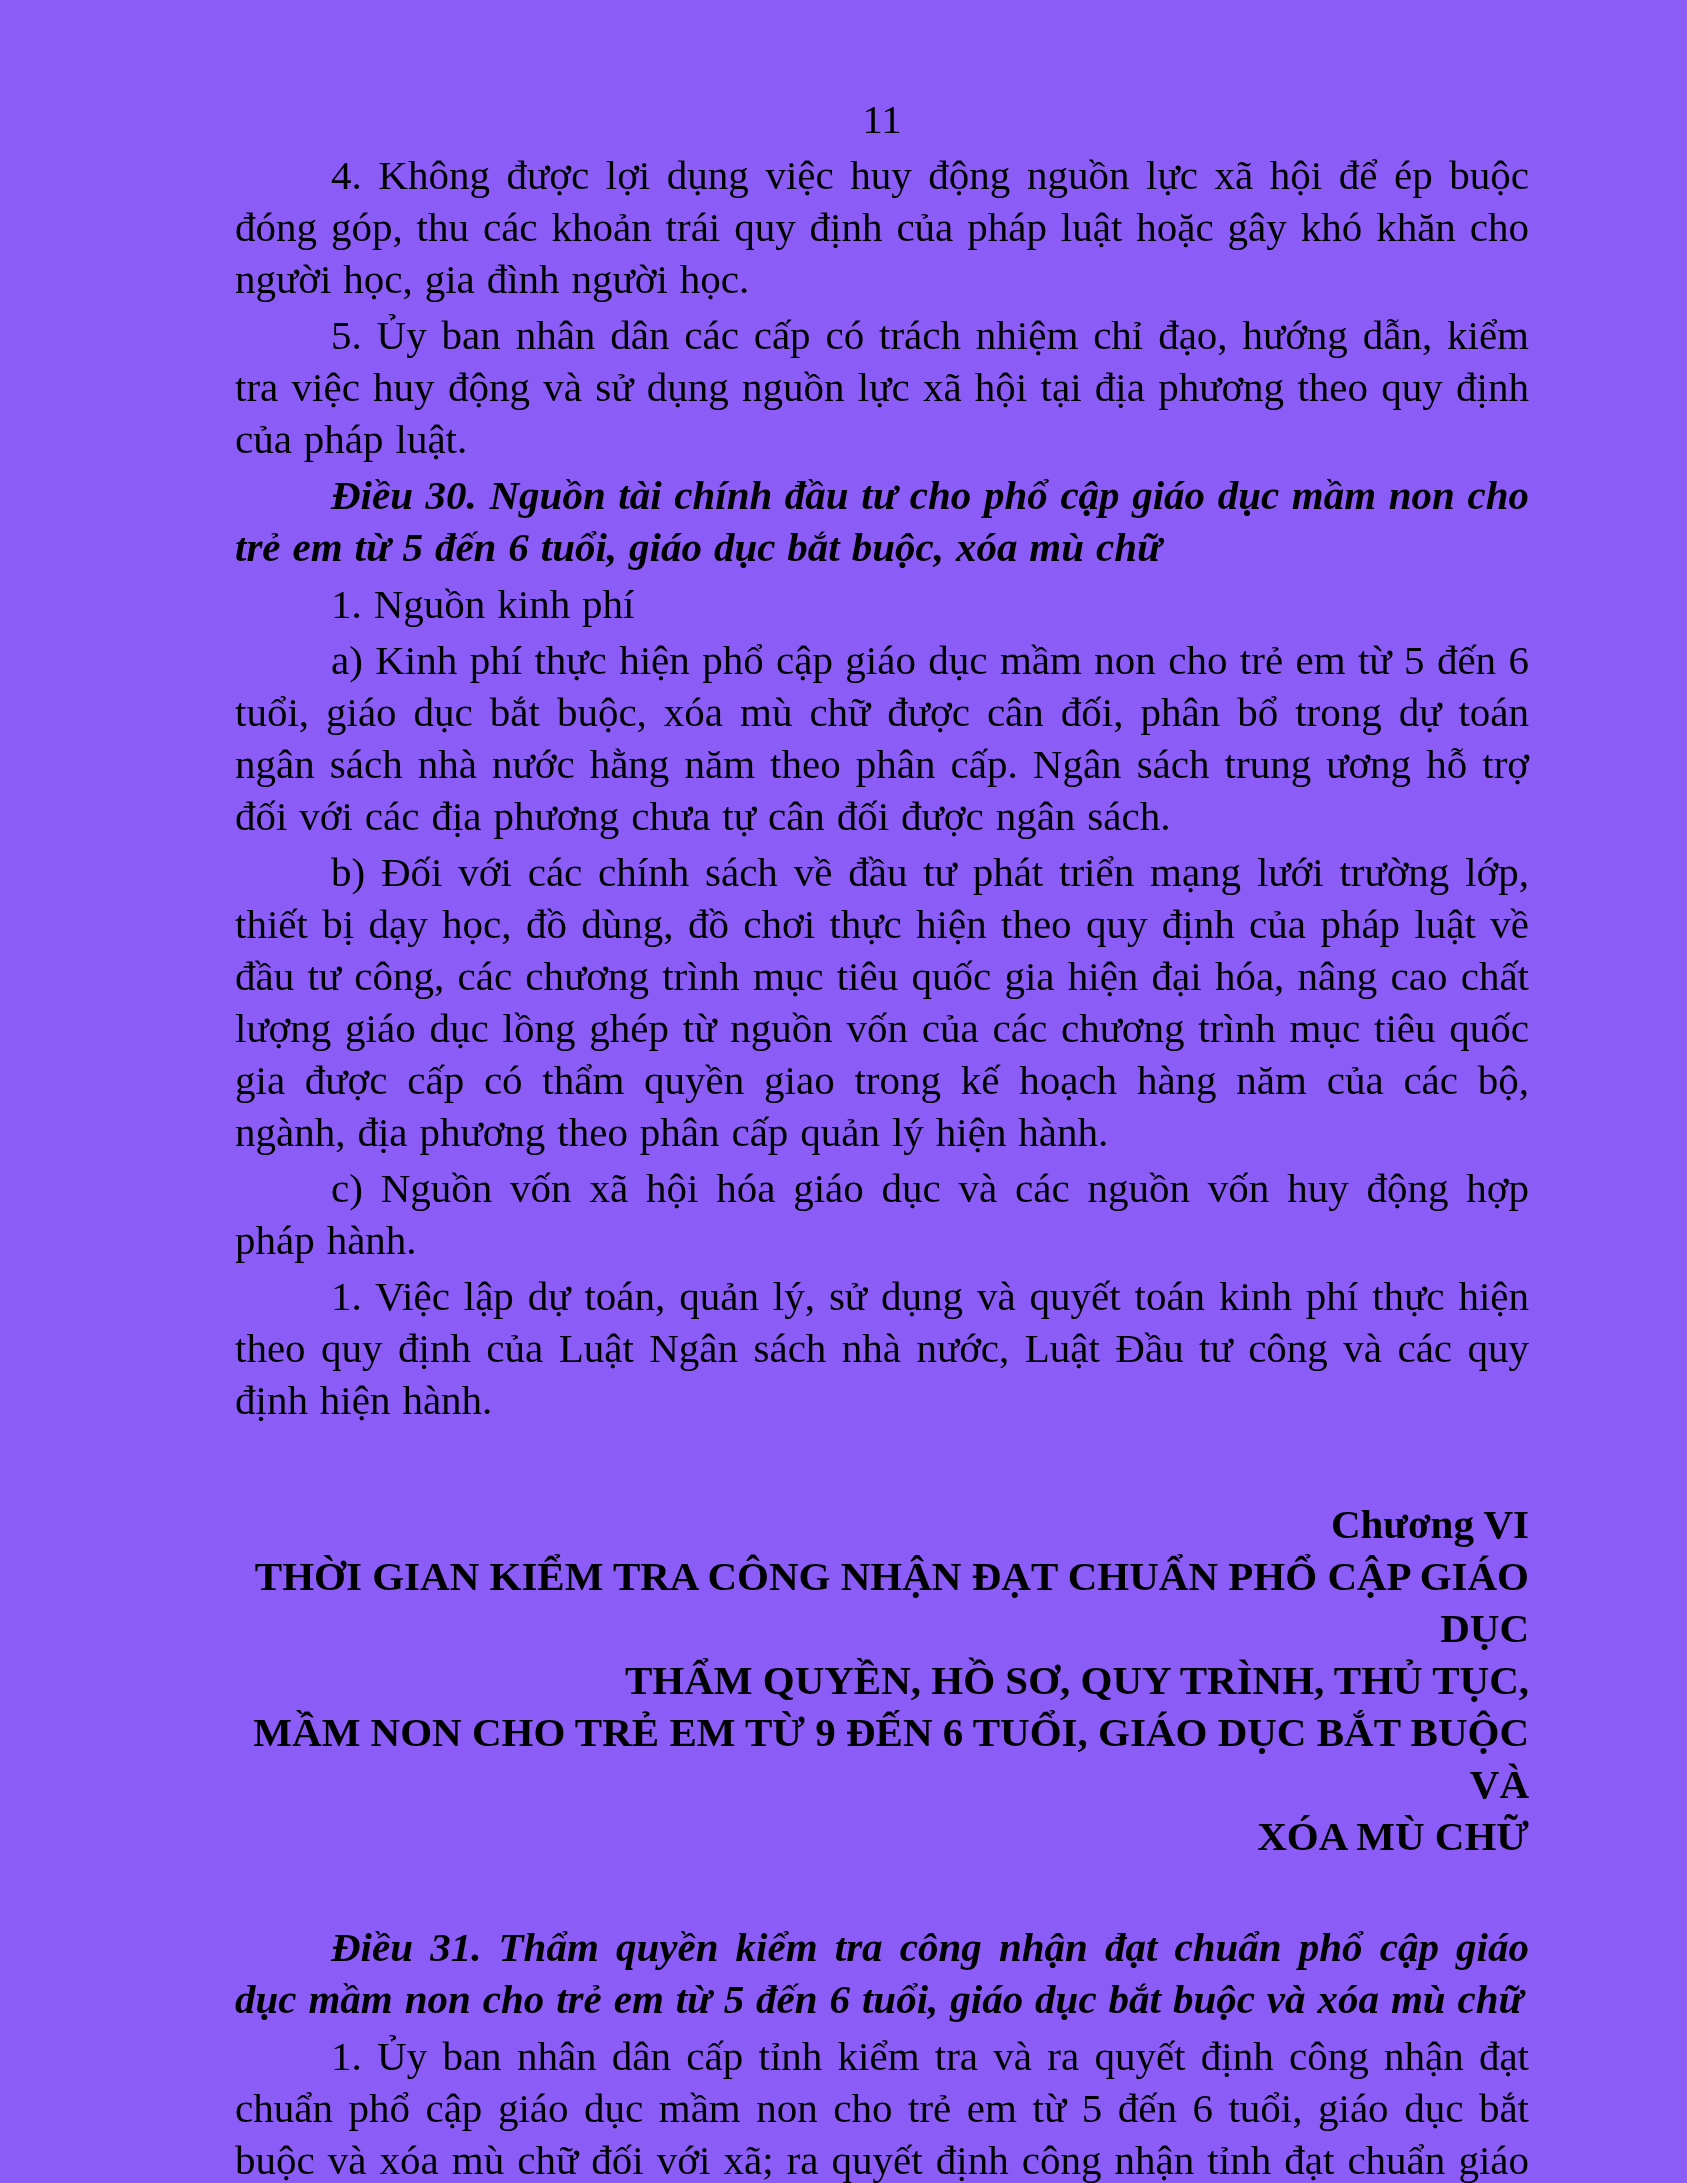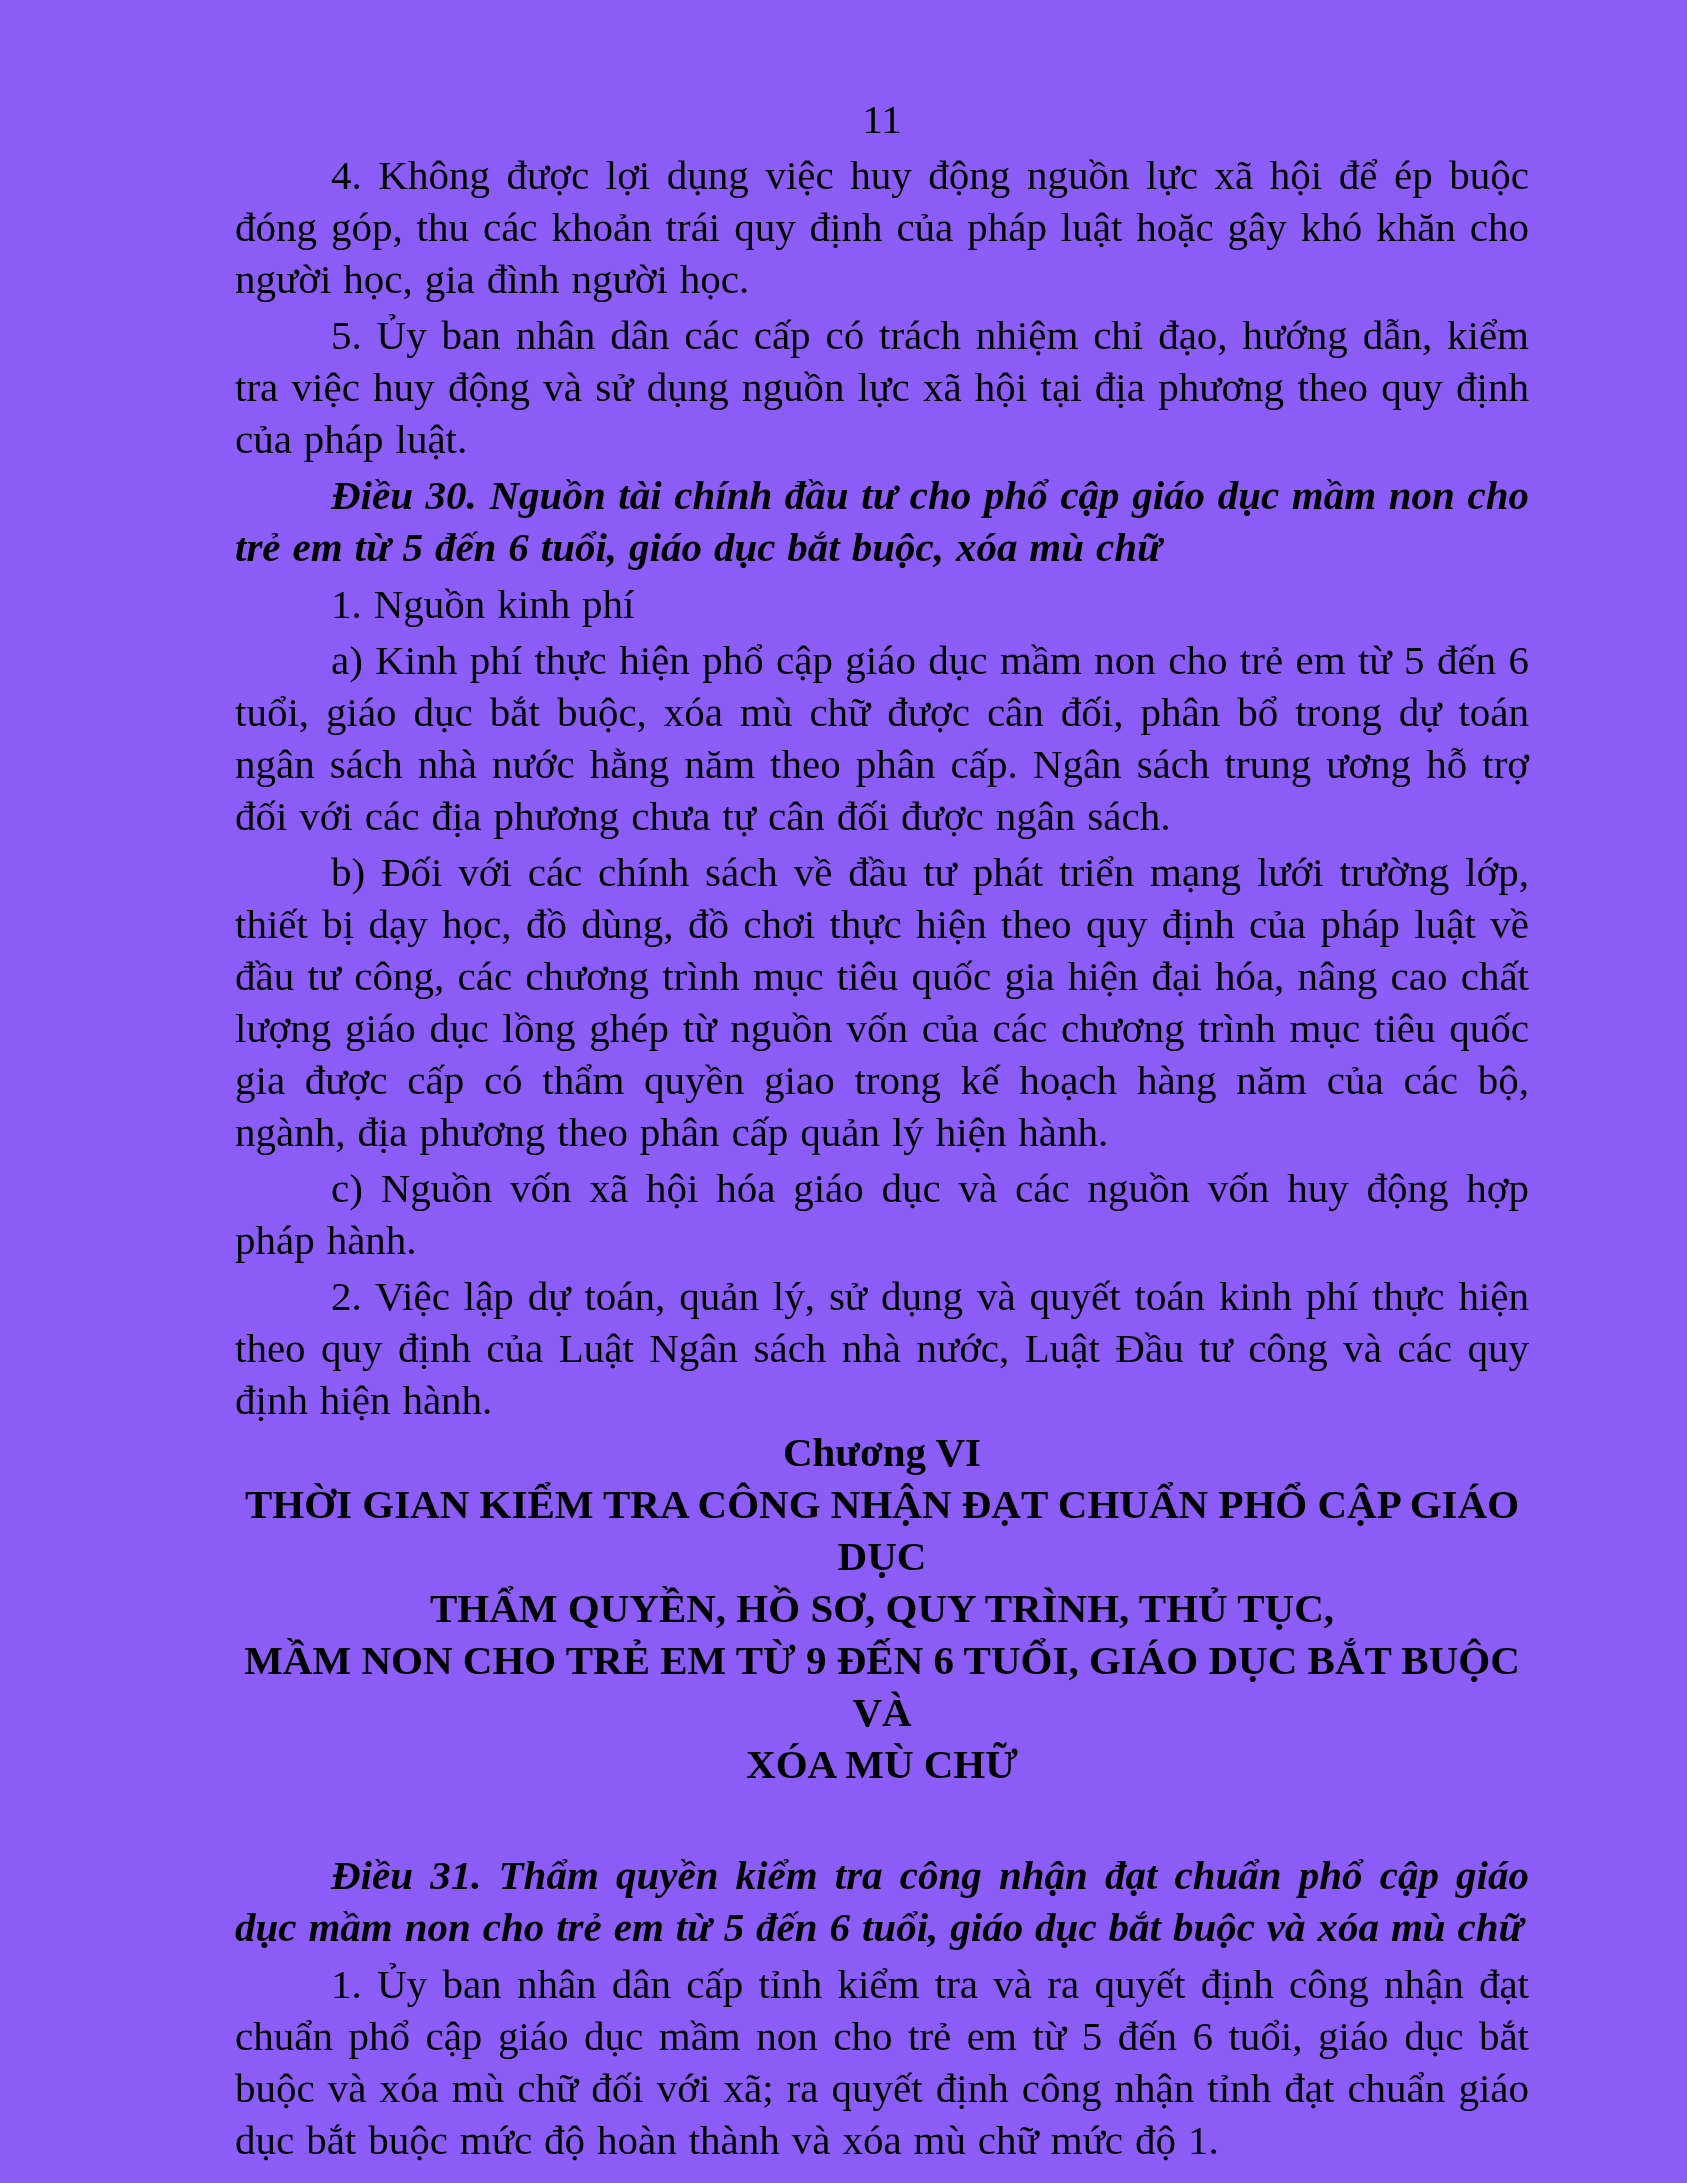--- a/index.html
+++ b/index.html
@@ -24,21 +24,22 @@
   .para {
     text-align: justify;
     text-indent: 96px;
     line-height: 52px;
     margin: 4.2px 0 0 0;
     word-spacing: 1.7px;
   }
   .para.first { margin-top: 4px; }
   .bold { font-weight: bold; font-style: italic; }
   .chapter-block {
-    text-align: center;
+    margin-top: 72px;
+    text-align: right;
     font-weight: bold;
   }
   .chapter-line {
     line-height: 52px;
   }
   .article-heading-31 { margin-top: 59px; }
 </style>
 </head>
 <body>
 
@@ -53,21 +54,21 @@
   <div class="para bold">Điều 30. Nguồn tài chính đầu tư cho phổ cập giáo dục mầm non cho trẻ em từ 5 đến 6 tuổi, giáo dục bắt buộc, xóa mù chữ</div>
 
   <div class="para">1. Nguồn kinh phí</div>
 
   <div class="para">a) Kinh phí thực hiện phổ cập giáo dục mầm non cho trẻ em từ 5 đến 6 tuổi, giáo dục bắt buộc, xóa mù chữ được cân đối, phân bổ trong dự toán ngân sách nhà nước hằng năm theo phân cấp. Ngân sách trung ương hỗ trợ đối với các địa phương chưa tự cân đối được ngân sách.</div>
 
   <div class="para">b) Đối với các chính sách về đầu tư phát triển mạng lưới trường lớp, thiết bị dạy học, đồ dùng, đồ chơi thực hiện theo quy định của pháp luật về đầu tư công, các chương trình mục tiêu quốc gia hiện đại hóa, nâng cao chất lượng giáo dục lồng ghép từ nguồn vốn của các chương trình mục tiêu quốc gia được cấp có thẩm quyền giao trong kế hoạch hàng năm của các bộ, ngành, địa phương theo phân cấp quản lý hiện hành.</div>
 
   <div class="para">c) Nguồn vốn xã hội hóa giáo dục và các nguồn vốn huy động hợp pháp hành.</div>
 
-  <div class="para">2. Việc lập dự toán, quản lý, sử dụng và quyết toán kinh phí thực hiện theo quy định của Luật Ngân sách nhà nước, Luật Đầu tư công và các quy định hiện hành.</div>
+  <div class="para">1. Việc lập dự toán, quản lý, sử dụng và quyết toán kinh phí thực hiện theo quy định của Luật Ngân sách nhà nước, Luật Đầu tư công và các quy định hiện hành.</div>
 
   <div class="chapter-block">
     <div class="chapter-line">Chương VI</div>
     <div class="chapter-line">THỜI GIAN KIỂM TRA CÔNG NHẬN ĐẠT CHUẨN PHỔ CẬP GIÁO DỤC</div>
     <div class="chapter-line">THẨM QUYỀN, HỒ SƠ, QUY TRÌNH, THỦ TỤC,</div>
     <div class="chapter-line">MẦM NON CHO TRẺ EM TỪ 9 ĐẾN 6 TUỔI, GIÁO DỤC BẮT BUỘC VÀ</div>
     <div class="chapter-line">XÓA MÙ CHỮ</div>
   </div>
 
   <div class="para bold article-heading-31">Điều 31. Thẩm quyền kiểm tra công nhận đạt chuẩn phổ cập giáo dục mầm non cho trẻ em từ 5 đến 6 tuổi, giáo dục bắt buộc và xóa mù chữ</div>

